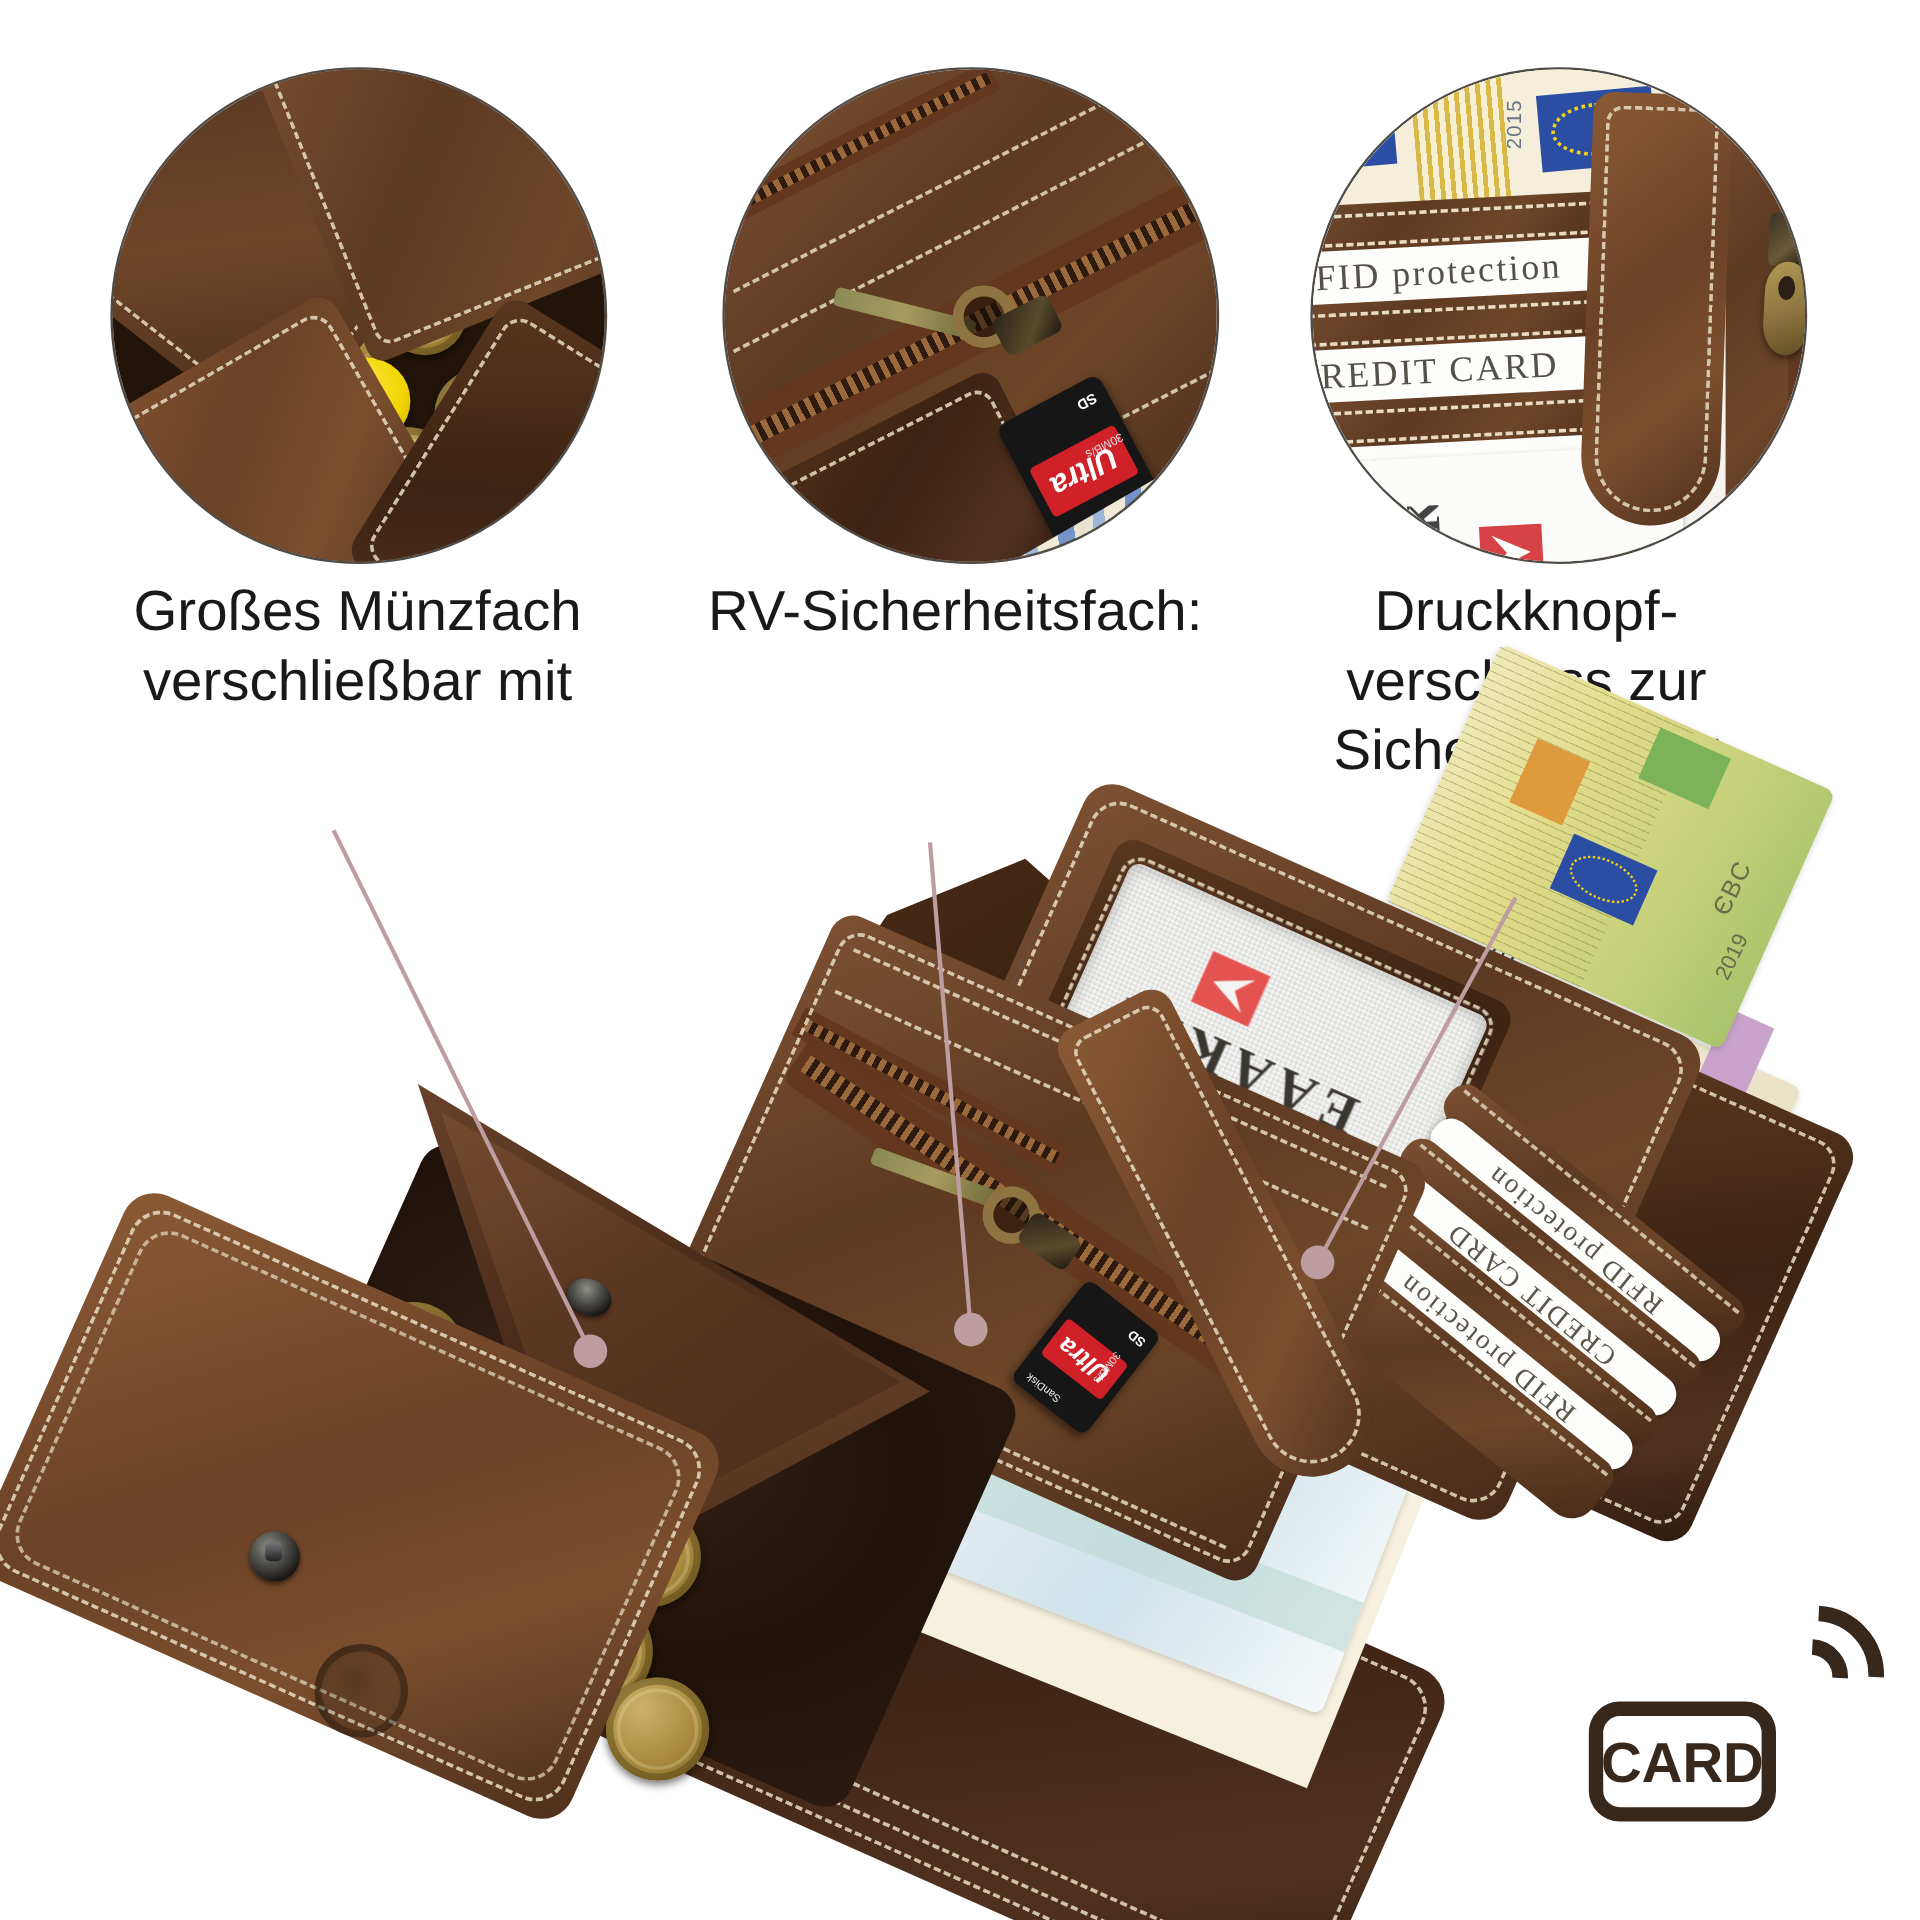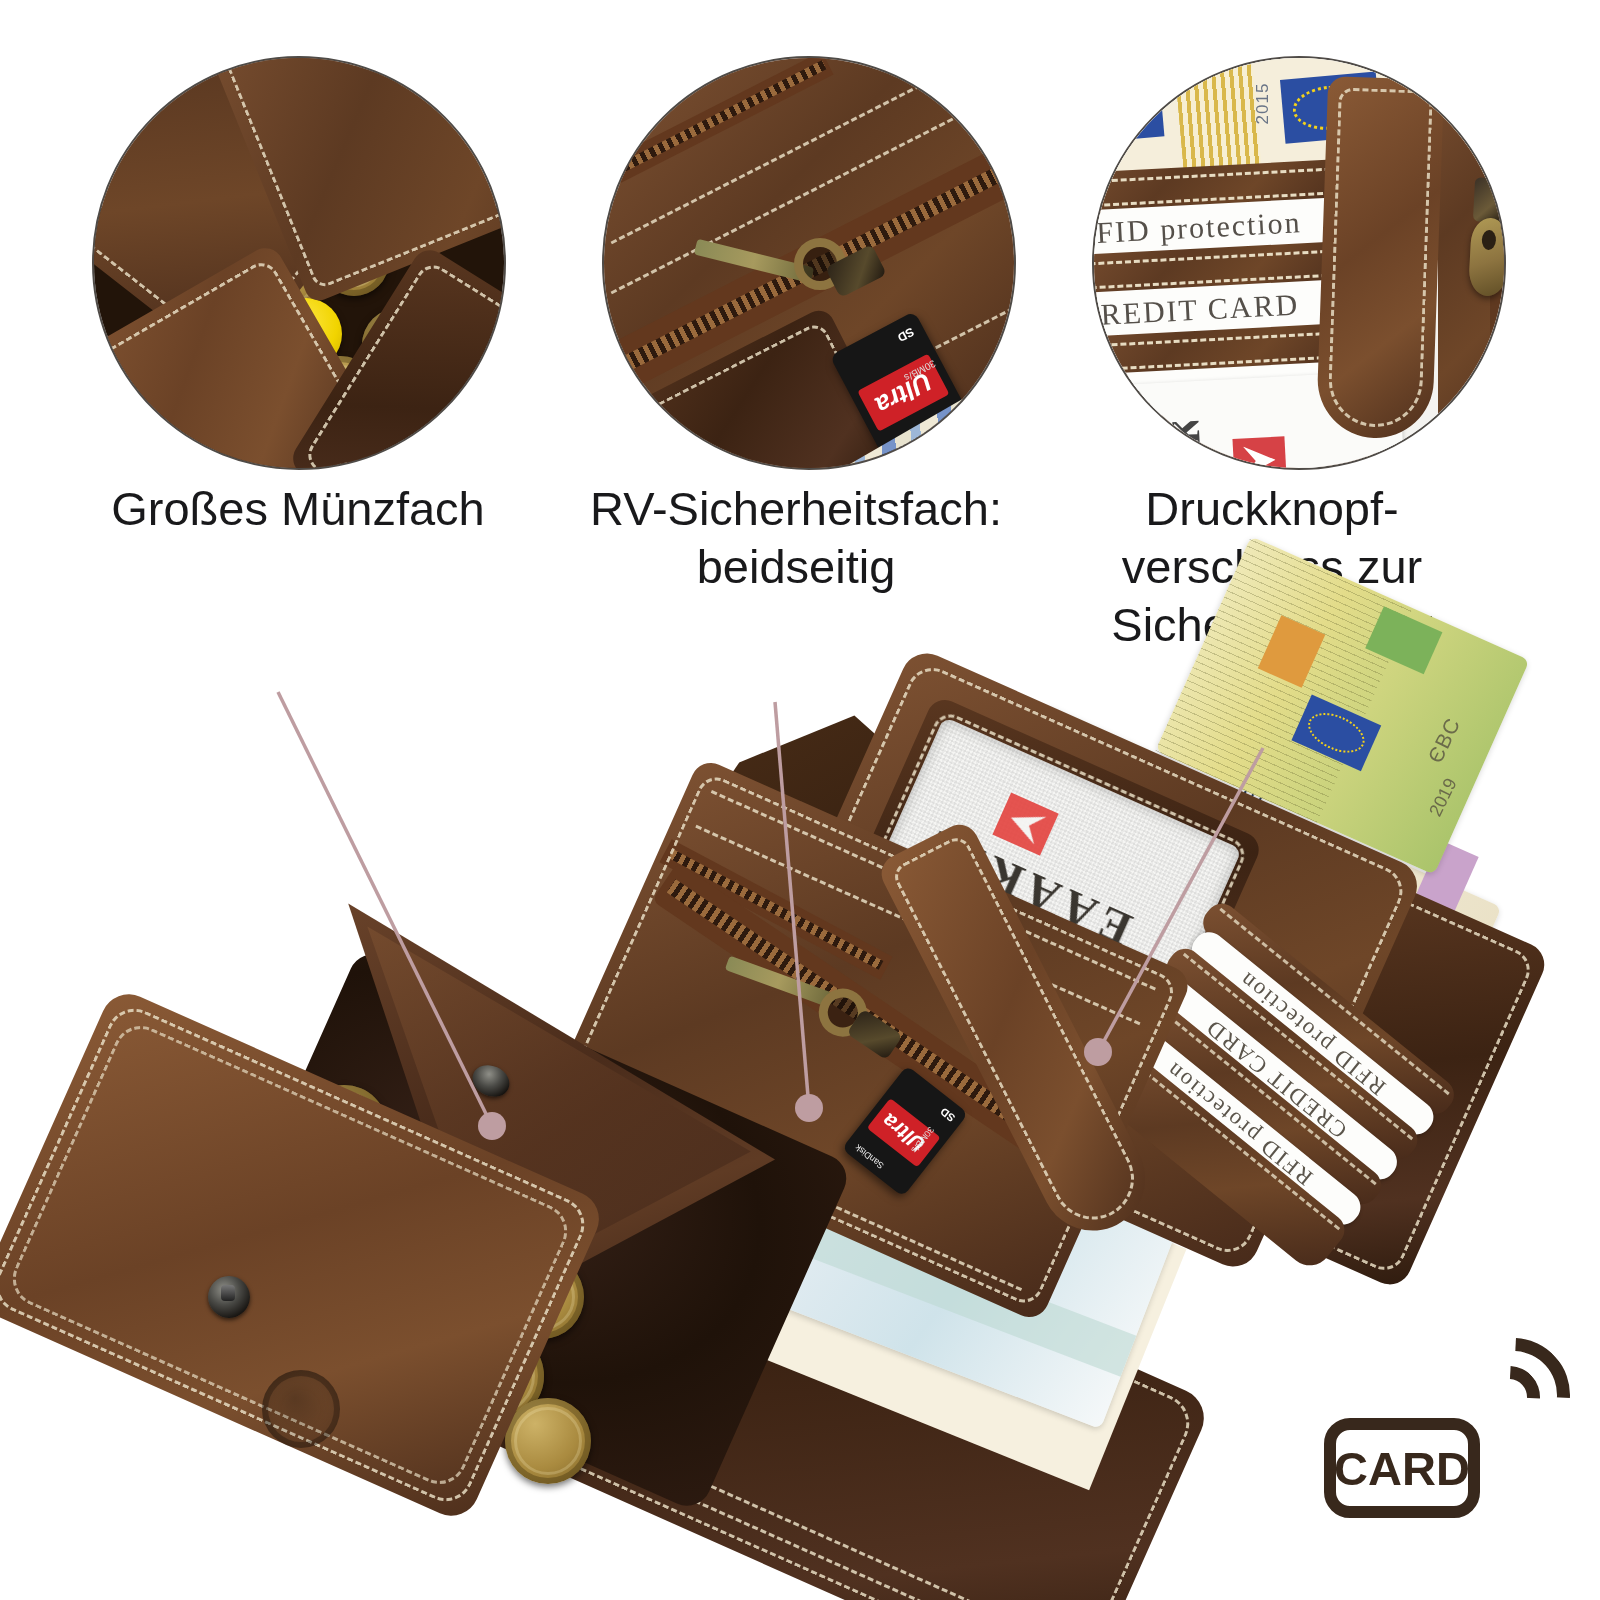--- a/index.html
+++ b/index.html
@@ -475,24 +475,24 @@
     <div class="c3-zip" data-name="zipper-vertical">
         <div class="teethV"></div>
       </div>
     <div class="c3-pullbody" data-name="zipper-slider"></div>
     <div class="c3-pulldrop" data-name="zipper-pull"></div>
     <div class="c3-strap leather-lt stitched" data-name="snap-strap"></div>
   </div>
 
   <div class="caption" id="caption-1" data-name="caption-coin-pocket">
     <div data-name="caption-line">Großes Münzfach</div>
+    <div data-name="caption-line">verschließbar mit</div>
   </div>
   <div class="caption" id="caption-2" data-name="caption-zip-pocket">
     <div data-name="caption-line">RV-Sicherheitsfach:</div>
-    <div data-name="caption-line">beidseitig</div>
   </div>
   <div class="caption" id="caption-3" data-name="caption-snap-strap">
     <div data-name="caption-line">Druckknopf-</div>
     <div data-name="caption-line">verschluss zur</div>
     <div data-name="caption-line">Sicherung Ihrer</div>
     <div data-name="caption-line">Karten</div>
   </div>
 
   <svg id="leader-svg" width="1600" height="1600" viewBox="0 0 1600 1600" data-name="leader-lines">
     <line x1="278" y1="692" x2="492" y2="1126" data-name="leader-line-1"></line>

